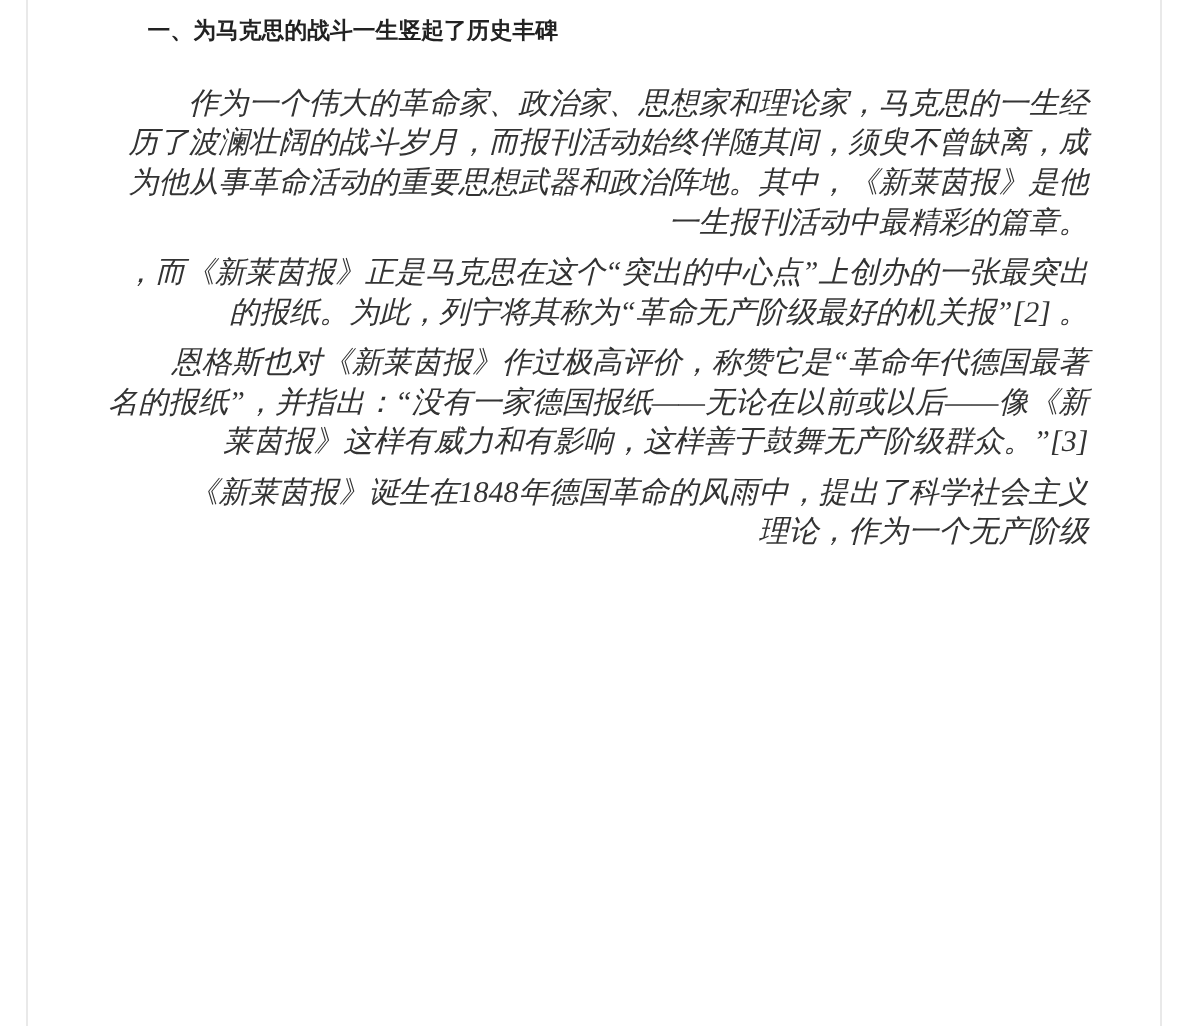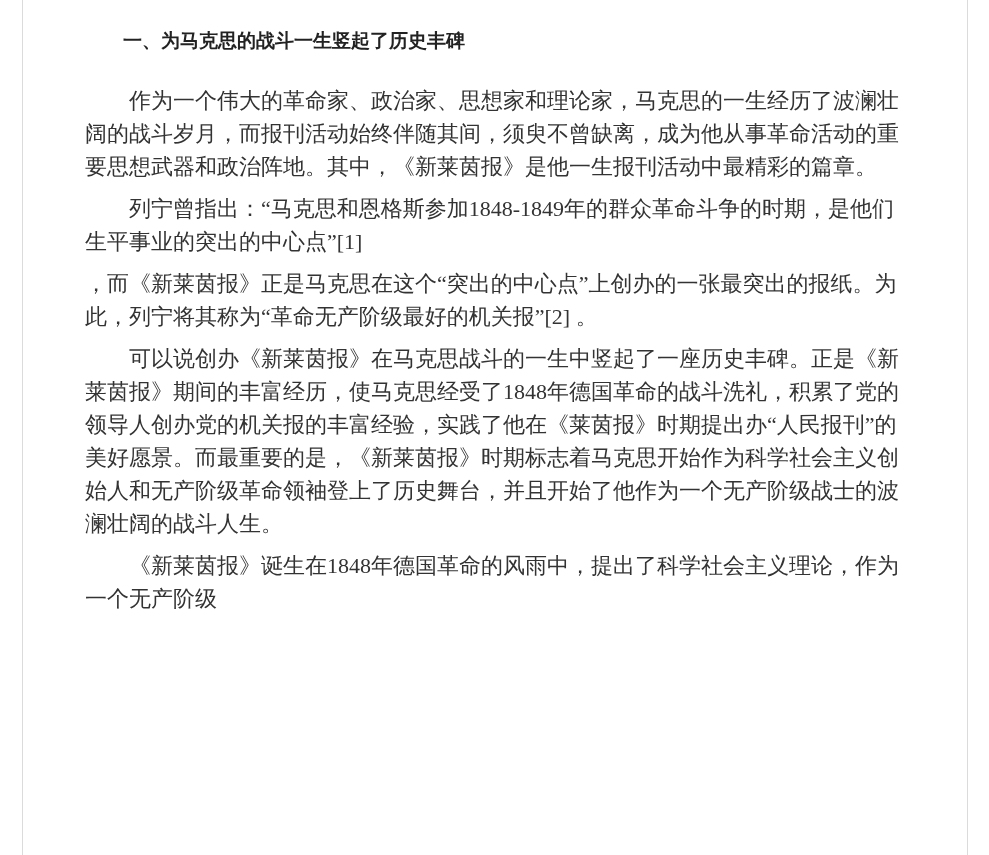--- a/index.html
+++ b/index.html
@@ -29,62 +29,60 @@
     left: 85px;
     top: 8px;
     width: 822px;
     color: #333333;
   }
   .heading {
     font-size: 19px;
     line-height: 33px;
     font-weight: 700;
     color: #222222;
-    margin: 16px 0 27px 0;
+    margin: 2px 0 27px 0;
     text-indent: 2em;
   }
   .para {
-    font-size: 22px;
+    font-size: 25px;
     line-height: 33px;
     margin: 9px 0;
     text-indent: 2em;
-    text-align: left;
+    text-align: right;
+    font-style: italic;
   }
   .para.no-indent   { text-indent: 0; }
   .para.half-indent { text-indent: 0.5em; }
   .ref { color: inherit; }
 </style>
 </head>
 <body>
 
 <div class="page">
   <div class="vline vline-left"></div>
   <div class="vline vline-right"></div>
 
   <div class="content">
 
     <h3 class="heading">一、为马克思的战斗一生竖起了历史丰碑</h3>
 
     <p class="para">
       <span>作为一个伟大的革命家、政治家、思想家和理论家，马克思的一生经历了波澜壮阔的战斗岁月，而报刊活动始终伴随其间，须臾不曾缺离，成为他从事革命活动的重要思想武器和政治阵地。其中，《新莱茵报》是他一生报刊活动中最精彩的篇章。</span>
     </p>
 
-    <p class="para">
-      <span>列宁曾指出：“马克思和恩格斯参加1848-1849年的群众革命斗争的时期，是他们生平事业的突出的中心点”</span><span class="ref">[1]</span>
-    </p>
 
     <p class="para no-indent">
       <span>，而《新莱茵报》正是马克思在这个“突出的中心点”上创办的一张最突出的报纸。为此，列宁将其称为“革命无产阶级最好的机关报”</span><span class="ref">[2]</span><span> 。</span>
     </p>
 
+    <p class="para">
+      <span>恩格斯也对《新莱茵报》作过极高评价，称赞它是“革命年代德国最著名的报纸”，并指出：“没有一家德国报纸——无论在以前或以后——像《新莱茵报》这样有威力和有影响，这样善于鼓舞无产阶级群众。”</span><span class="ref">[3]</span>
+    </p>
 
 
-    <p class="para">
-      <span>可以说创办《新莱茵报》在马克思战斗的一生中竖起了一座历史丰碑。正是《新莱茵报》期间的丰富经历，使马克思经受了1848年德国革命的战斗洗礼，积累了党的领导人创办党的机关报的丰富经验，实践了他在《莱茵报》时期提出办“人民报刊”的美好愿景。而最重要的是，《新莱茵报》时期标志着马克思开始作为科学社会主义创始人和无产阶级革命领袖登上了历史舞台，并且开始了他作为一个无产阶级战士的波澜壮阔的战斗人生。</span>
-    </p>
 
 
     <p class="para">
       <span>《新莱茵报》诞生在1848年德国革命的风雨中，提出了科学社会主义理论，作为一个无产阶级</span>
     </p>
 
   </div>
 </div>
 
 </body></html>

